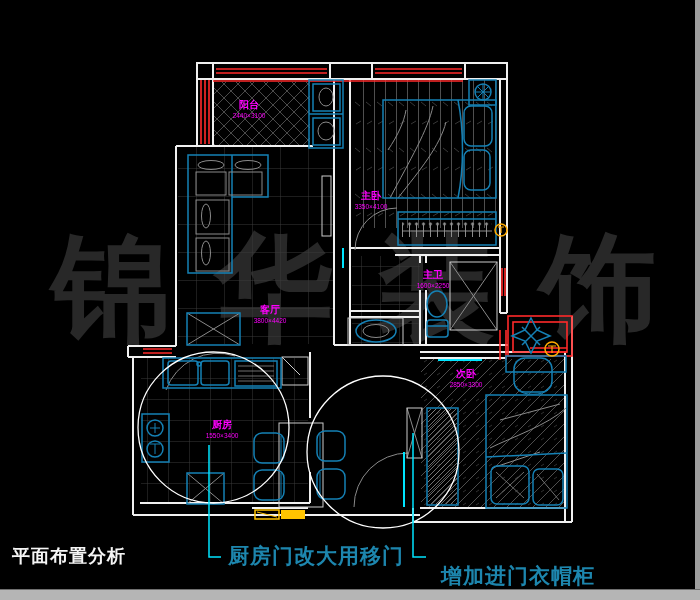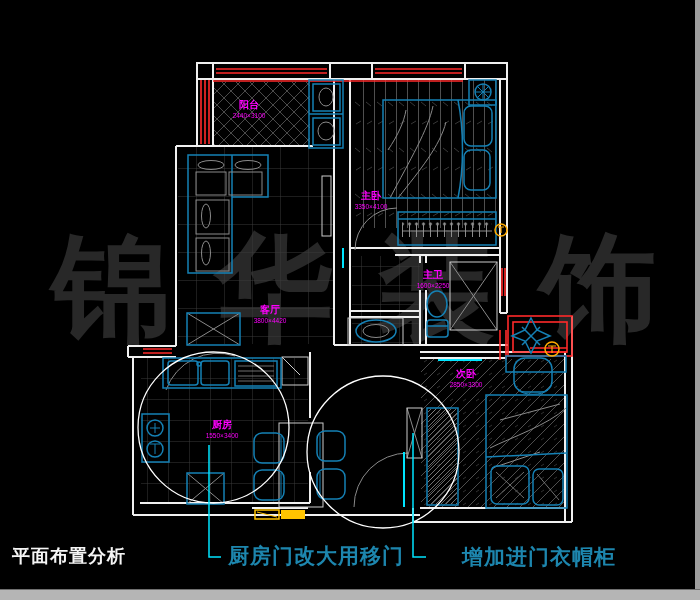--- a/index.html
+++ b/index.html
@@ -10,21 +10,21 @@
     display:flex;justify-content:space-between;align-items:flex-start;
     font-family:"DejaVu Serif",serif;font-weight:bold;font-size:118px;line-height:1.05;
     color:#282828;z-index:1;pointer-events:none;}
   
   #plan{position:absolute;left:0;top:0;z-index:2;}
   
   .footer-text{position:absolute;z-index:3;white-space:nowrap;}
   #footer-title{left:12px;top:544px;font-size:18px;font-weight:bold;color:#f5f5f5;letter-spacing:1px;}
   .callout-text{font-size:21px;font-weight:bold;color:#1d86ae;letter-spacing:1px;}
   #callout-kitchen{left:228px;top:542px;}
-  #callout-closet{left:441px;top:543px;margin-left:21px;}
+  #callout-closet{left:441px;top:562px;}
   
   #edge-right{position:absolute;right:0;top:0;width:5px;height:600px;background:#9e9e9e;z-index:5;}
   #edge-bottom{position:absolute;left:0;top:589px;width:700px;height:11px;background:#b5b5b5;z-index:5;
     border-top:1px solid #6f6f6f;}
   text{font-family:"Liberation Sans",sans-serif;}
   .room-name{font-size:10px;font-weight:bold;fill:#ff00ff;}
   .room-dims{font-size:6.5px;fill:#ff00ff;}
 </style>
 </head>
 <body>

